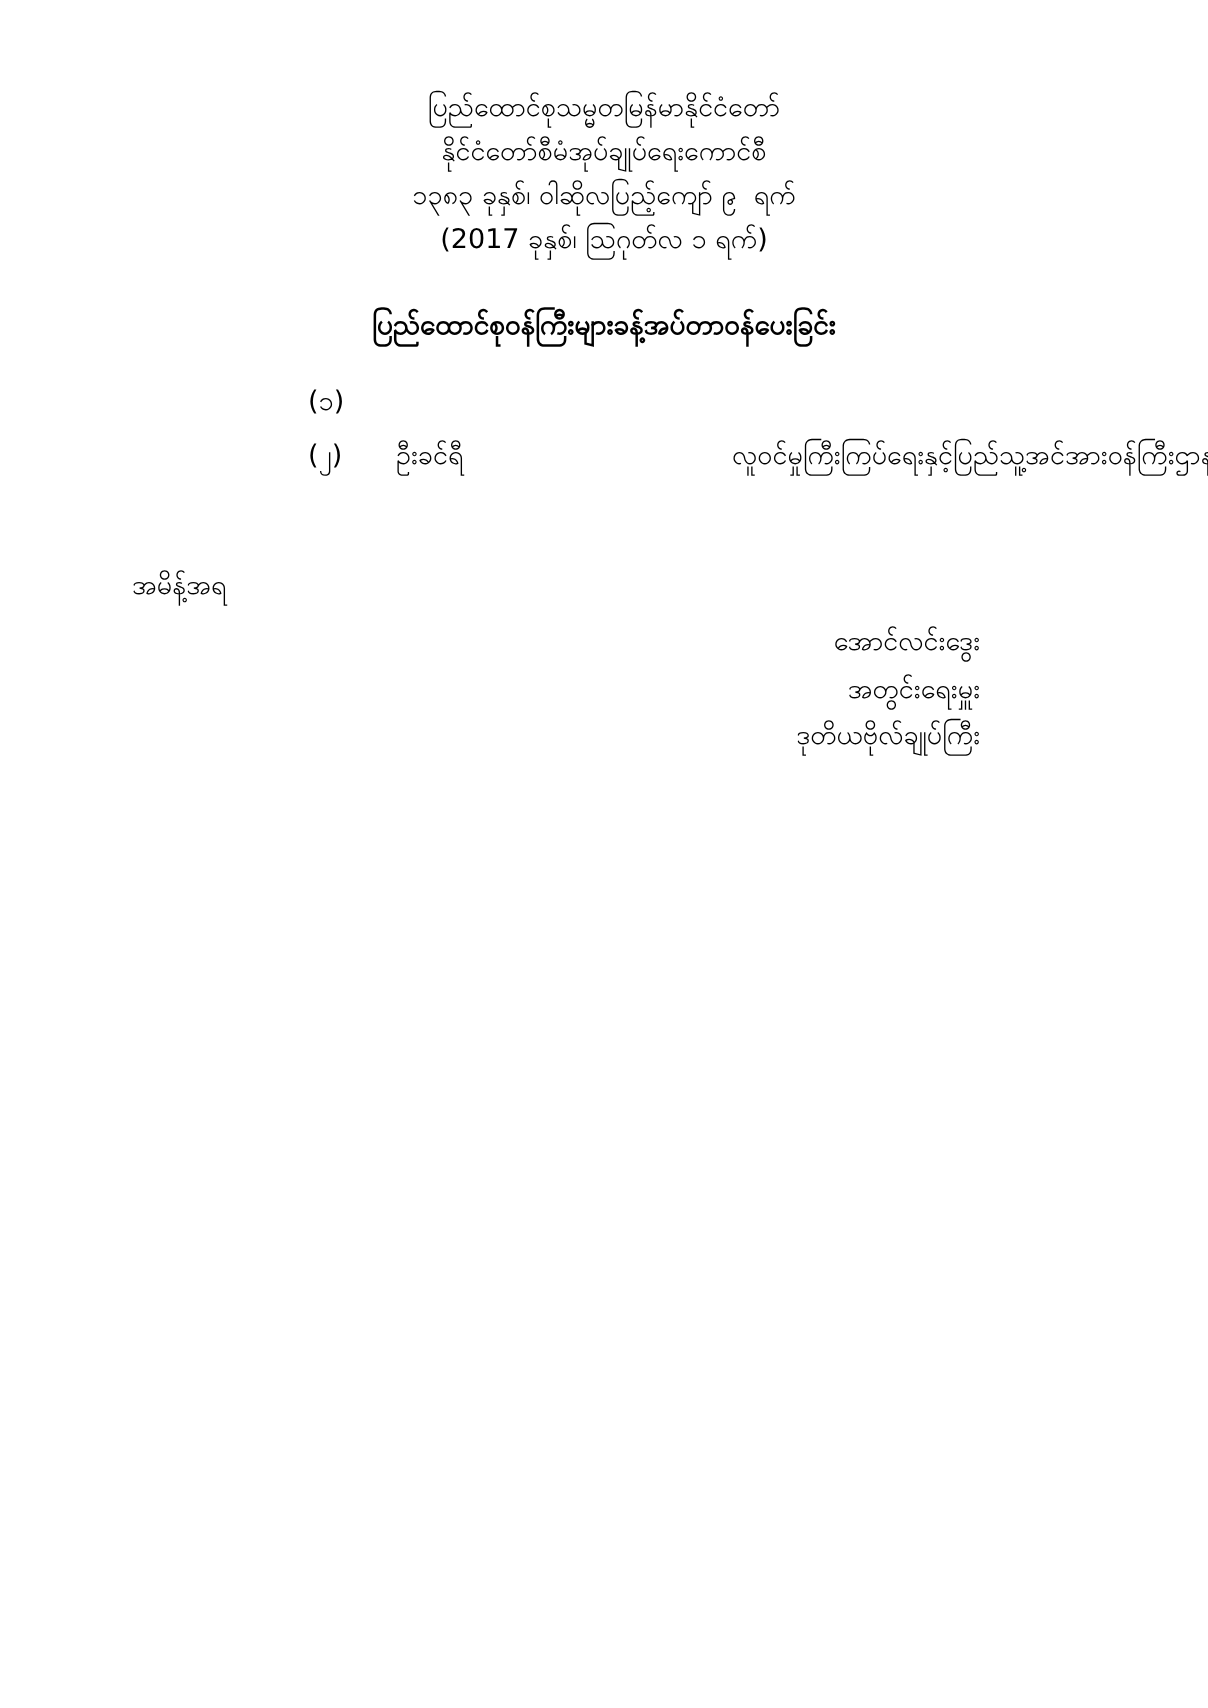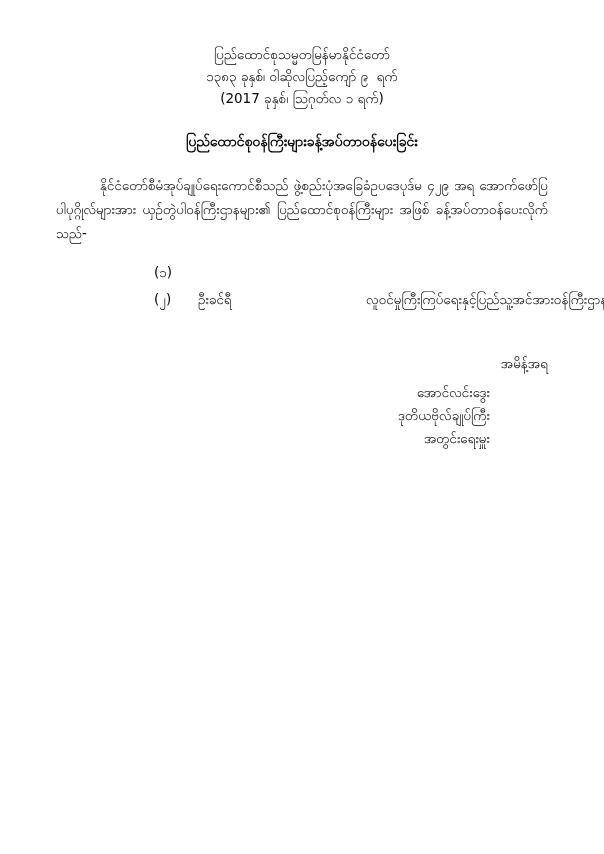--- a/index.html
+++ b/index.html
@@ -69,21 +69,21 @@
     flex: 0 0 auto;
     width: 168px;
     white-space: pre;
   }
   .list-post {
     flex: 1 1 auto;
     white-space: pre;
   }
   .order-line {
     margin-top: 42px;
-    text-align: right;
+    text-align: left;
     font-size: 13.5px;
     padding-left: 10px;
   }
   .sign-block {
     margin-top: 6px;
     text-align: right;
     padding-right: 58px;
     font-size: 13.5px;
     line-height: 1.72;
   }
@@ -92,42 +92,40 @@
     white-space: pre;
   }
 </style>
 </head>
 <body>
 
 <div class="page">
 
   <div class="header-block">
     <span class="header-line">ပြည်ထောင်စုသမ္မတမြန်မာနိုင်ငံတော်</span>
+    <span class="header-line">နိုင်ငံတော်စီမံအုပ်ချုပ်ရေးကောင်စီ</span>
     <span class="header-line">၁၃၈၃ ခုနှစ်၊ ဝါဆိုလပြည့်ကျော် ၉  ရက်</span>
     <span class="header-line">(2017 ခုနှစ်၊ သြဂုတ်လ ၁ ရက်)</span>
   </div>
 
   <div class="title-block">ပြည်ထောင်စုဝန်ကြီးများခန့်အပ်တာဝန်ပေးခြင်း</div>
 
-  <div class="body-block">
-    <span class="body-para">နိုင်ငံတော်စီမံအုပ်ချုပ်ရေးကောင်စီသည်  ဖွဲ့စည်းပုံအခြေခံဥပဒေပုဒ်မ  ၄၂၉ အရ အောက်ဖော်ပြပါပုဂ္ဂိုလ်များအား   ယှဉ်တွဲပါဝန်ကြီးဌာနများ၏   ပြည်ထောင်စုဝန်ကြီးများ အဖြစ် ခန့်အပ်တာဝန်ပေးလိုက်သည်-</span>
-  </div>
 
   <div class="list-block">
     <div class="list-row">
       <span class="list-num">(၁)</span>
     </div>
     <div class="list-row">
       <span class="list-num">(၂)</span>
       <span class="list-name">ဦးခင်ရီ</span>
       <span class="list-post">လူဝင်မှုကြီးကြပ်ရေးနှင့်ပြည်သူ့အင်အားဝန်ကြီးဌာန</span>
     </div>
   </div>
 
   <div class="order-line">အမိန့်အရ</div>
 
   <div class="sign-block">
     <span class="sign-line">အောင်လင်းဒွေး</span>
+    <span class="sign-line">အတွင်းရေးမှူး</span>
     <span class="sign-line">ဒုတိယဗိုလ်ချုပ်ကြီး</span>
-    <span class="sign-line">အတွင်းရေးမှူး</span>
   </div>
 
 </div>
 
 </body></html>

